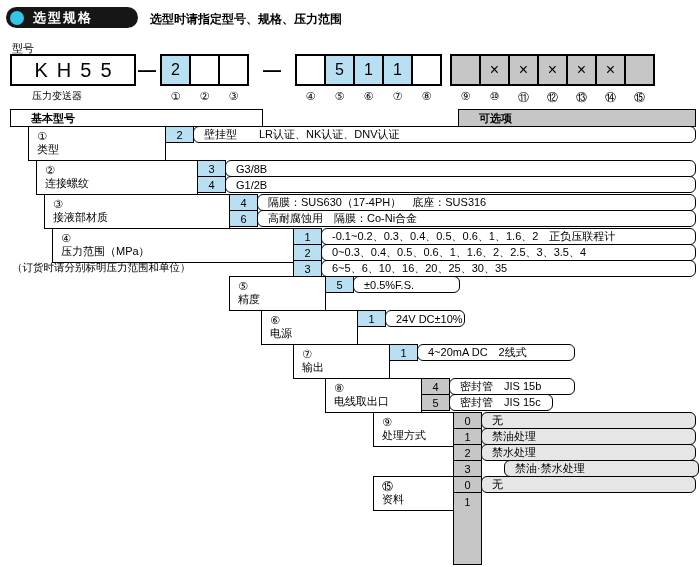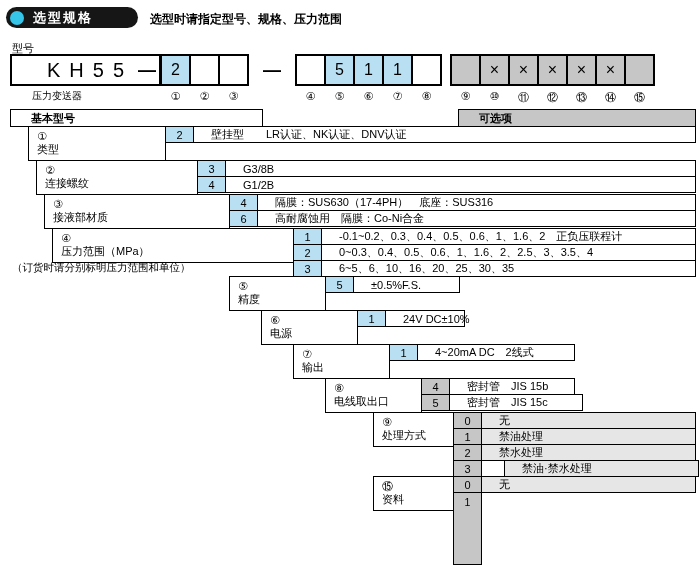--- a/index.html
+++ b/index.html
@@ -5,37 +5,37 @@
   html,body{margin:0;padding:0;background:#fff;}
   .page{position:relative;width:700px;height:567px;background:#fff;overflow:hidden;
         font-family:"Liberation Sans","DejaVu Sans",sans-serif;color:#000;}
   .abs{position:absolute;box-sizing:border-box;}
   .titlebar{left:6px;top:7px;width:132px;height:21px;background:var(--barblack,#161616);
             border-radius:11px;display:flex;align-items:center;}
   .bullet{width:14px;height:14px;border-radius:50%;background:var(--bullet,#36c4e9);margin-left:4px;}
   .title{color:#fff;font-weight:bold;font-size:13px;margin-left:9px;letter-spacing:2px;white-space:nowrap;}
   .subtitle{left:150px;top:11px;font-size:12px;font-weight:bold;white-space:nowrap;}
   .fieldlabel{left:12px;top:41px;font-size:11px;}
-  .kh55{left:10px;top:54px;width:151px;height:32px;border:2px solid #000;display:flex;
+  .kh55{left:10px;top:54px;width:126px;height:32px;border:2px solid #000;display:flex;
         align-items:center;justify-content:center;font-size:20px;letter-spacing:9px;text-indent:9px;}
   .dash{top:54px;height:32px;display:flex;align-items:center;justify-content:center;
         font-size:18px;font-weight:bold;}
   .mgroup{top:54px;display:flex;}
   .mbox{width:31px;height:32px;border:2px solid #000;margin-left:-2px;display:flex;align-items:center;
         justify-content:center;font-size:16px;box-sizing:border-box;background:#fff;}
   .mgroup .mbox:first-child{margin-left:0;}
   .caption{left:32px;top:89px;font-size:10px;}
   .ngroup{top:90px;display:flex;}
   .ncell{width:31px;margin-left:-2px;text-align:center;font-size:11px;box-sizing:border-box;}
   .ngroup .ncell:first-child{margin-left:0;}
   .hdr{top:109px;height:18px;border:1px solid #000;font-size:11px;font-weight:bold;display:flex;
        align-items:center;padding-left:20px;background:#fff;}
   .cell{border:1px solid #000;height:17px;display:flex;align-items:center;font-size:11px;background:#fff;}
   .code{width:29px;justify-content:center;}
-  .desc{padding-left:17px;white-space:nowrap;}
+  .desc{padding-left:10px;white-space:nowrap;border-radius:6px;}
   .cyan{background:var(--cyan,#b9e0f2);}
   .graybox{background:var(--graybox,#c6c6c6);}
   .graycell{background:var(--graycell,#e6e6e6);}
   .cat-label{border:1px solid #000;height:35px;font-size:11px;line-height:13px;padding:3px 2px 0 8px;background:#fff;}
   .cat-label .cat-num{display:block;}
   .tall{height:73px !important;align-items:flex-start;padding-top:3px;white-space:pre-line;
         line-height:13.5px;font-size:10.5px;}
   .note{left:12px;top:261px;font-size:10.5px;white-space:nowrap;}
 </style>
 </head>
@@ -165,21 +165,21 @@
   <div class="abs cell code cyan" style="left:389px;top:344px;">1</div>
   <div class="abs cell desc" style="left:417px;top:344px;width:158px;">4~20mA DC　2线式</div>
 
   <div class="abs cat-label" style="left:325px;top:378px;width:97px;">
     <span class="cat-num">⑧</span>
     <span class="cat-name">电线取出口</span>
   </div>
   <div class="abs cell code graybox" style="left:421px;top:378px;">4</div>
   <div class="abs cell desc" style="left:449px;top:378px;width:126px;">密封管　JIS 15b</div>
   <div class="abs cell code graybox" style="left:421px;top:394px;">5</div>
-  <div class="abs cell desc" style="left:449px;top:394px;width:134px;">密封管　JIS 15c</div>
+  <div class="abs cell desc" style="left:449px;top:394px;width:104px;">密封管　JIS 15c</div>
 
   <div class="abs cat-label" style="left:373px;top:412px;width:81px;">
     <span class="cat-num">⑨</span>
     <span class="cat-name">处理方式</span>
   </div>
   <div class="abs cell code graybox" style="left:453px;top:412px;">0</div>
   <div class="abs cell desc graycell" style="left:481px;top:412px;width:215px;">无</div>
   <div class="abs cell code graybox" style="left:453px;top:428px;">1</div>
   <div class="abs cell desc graycell" style="left:481px;top:428px;width:215px;">禁油处理</div>
   <div class="abs cell code graybox" style="left:453px;top:444px;">2</div>

